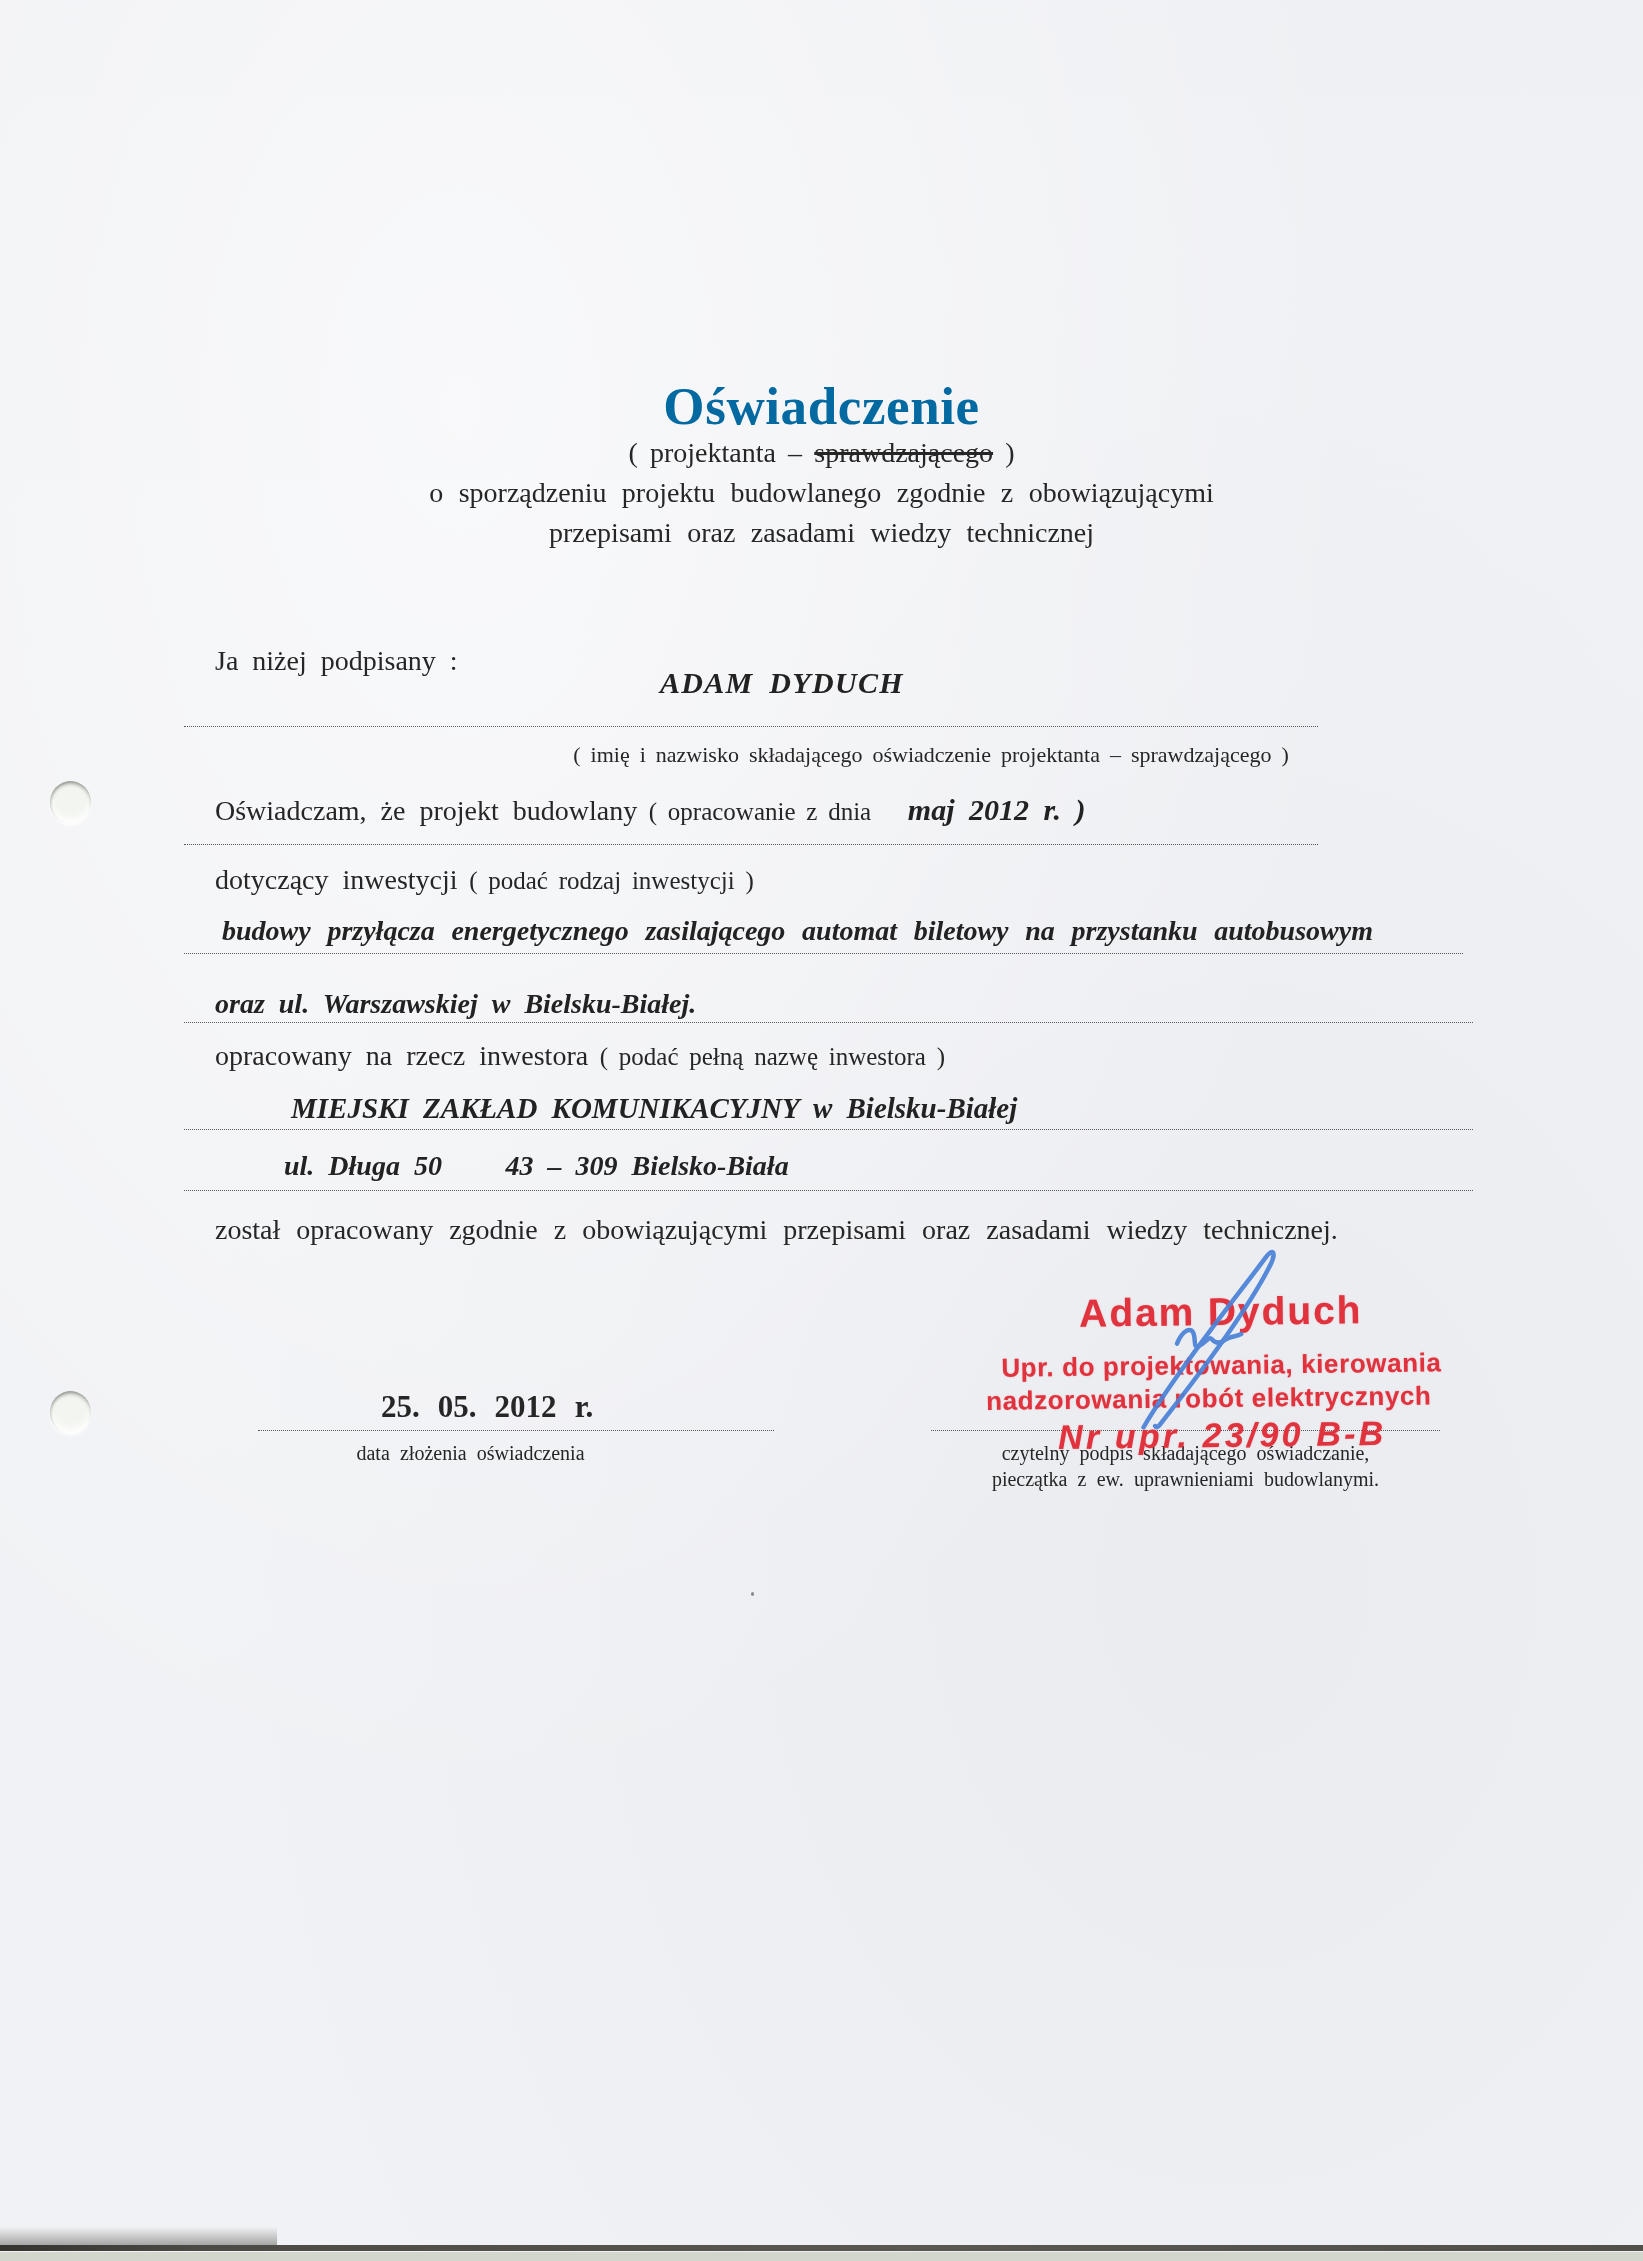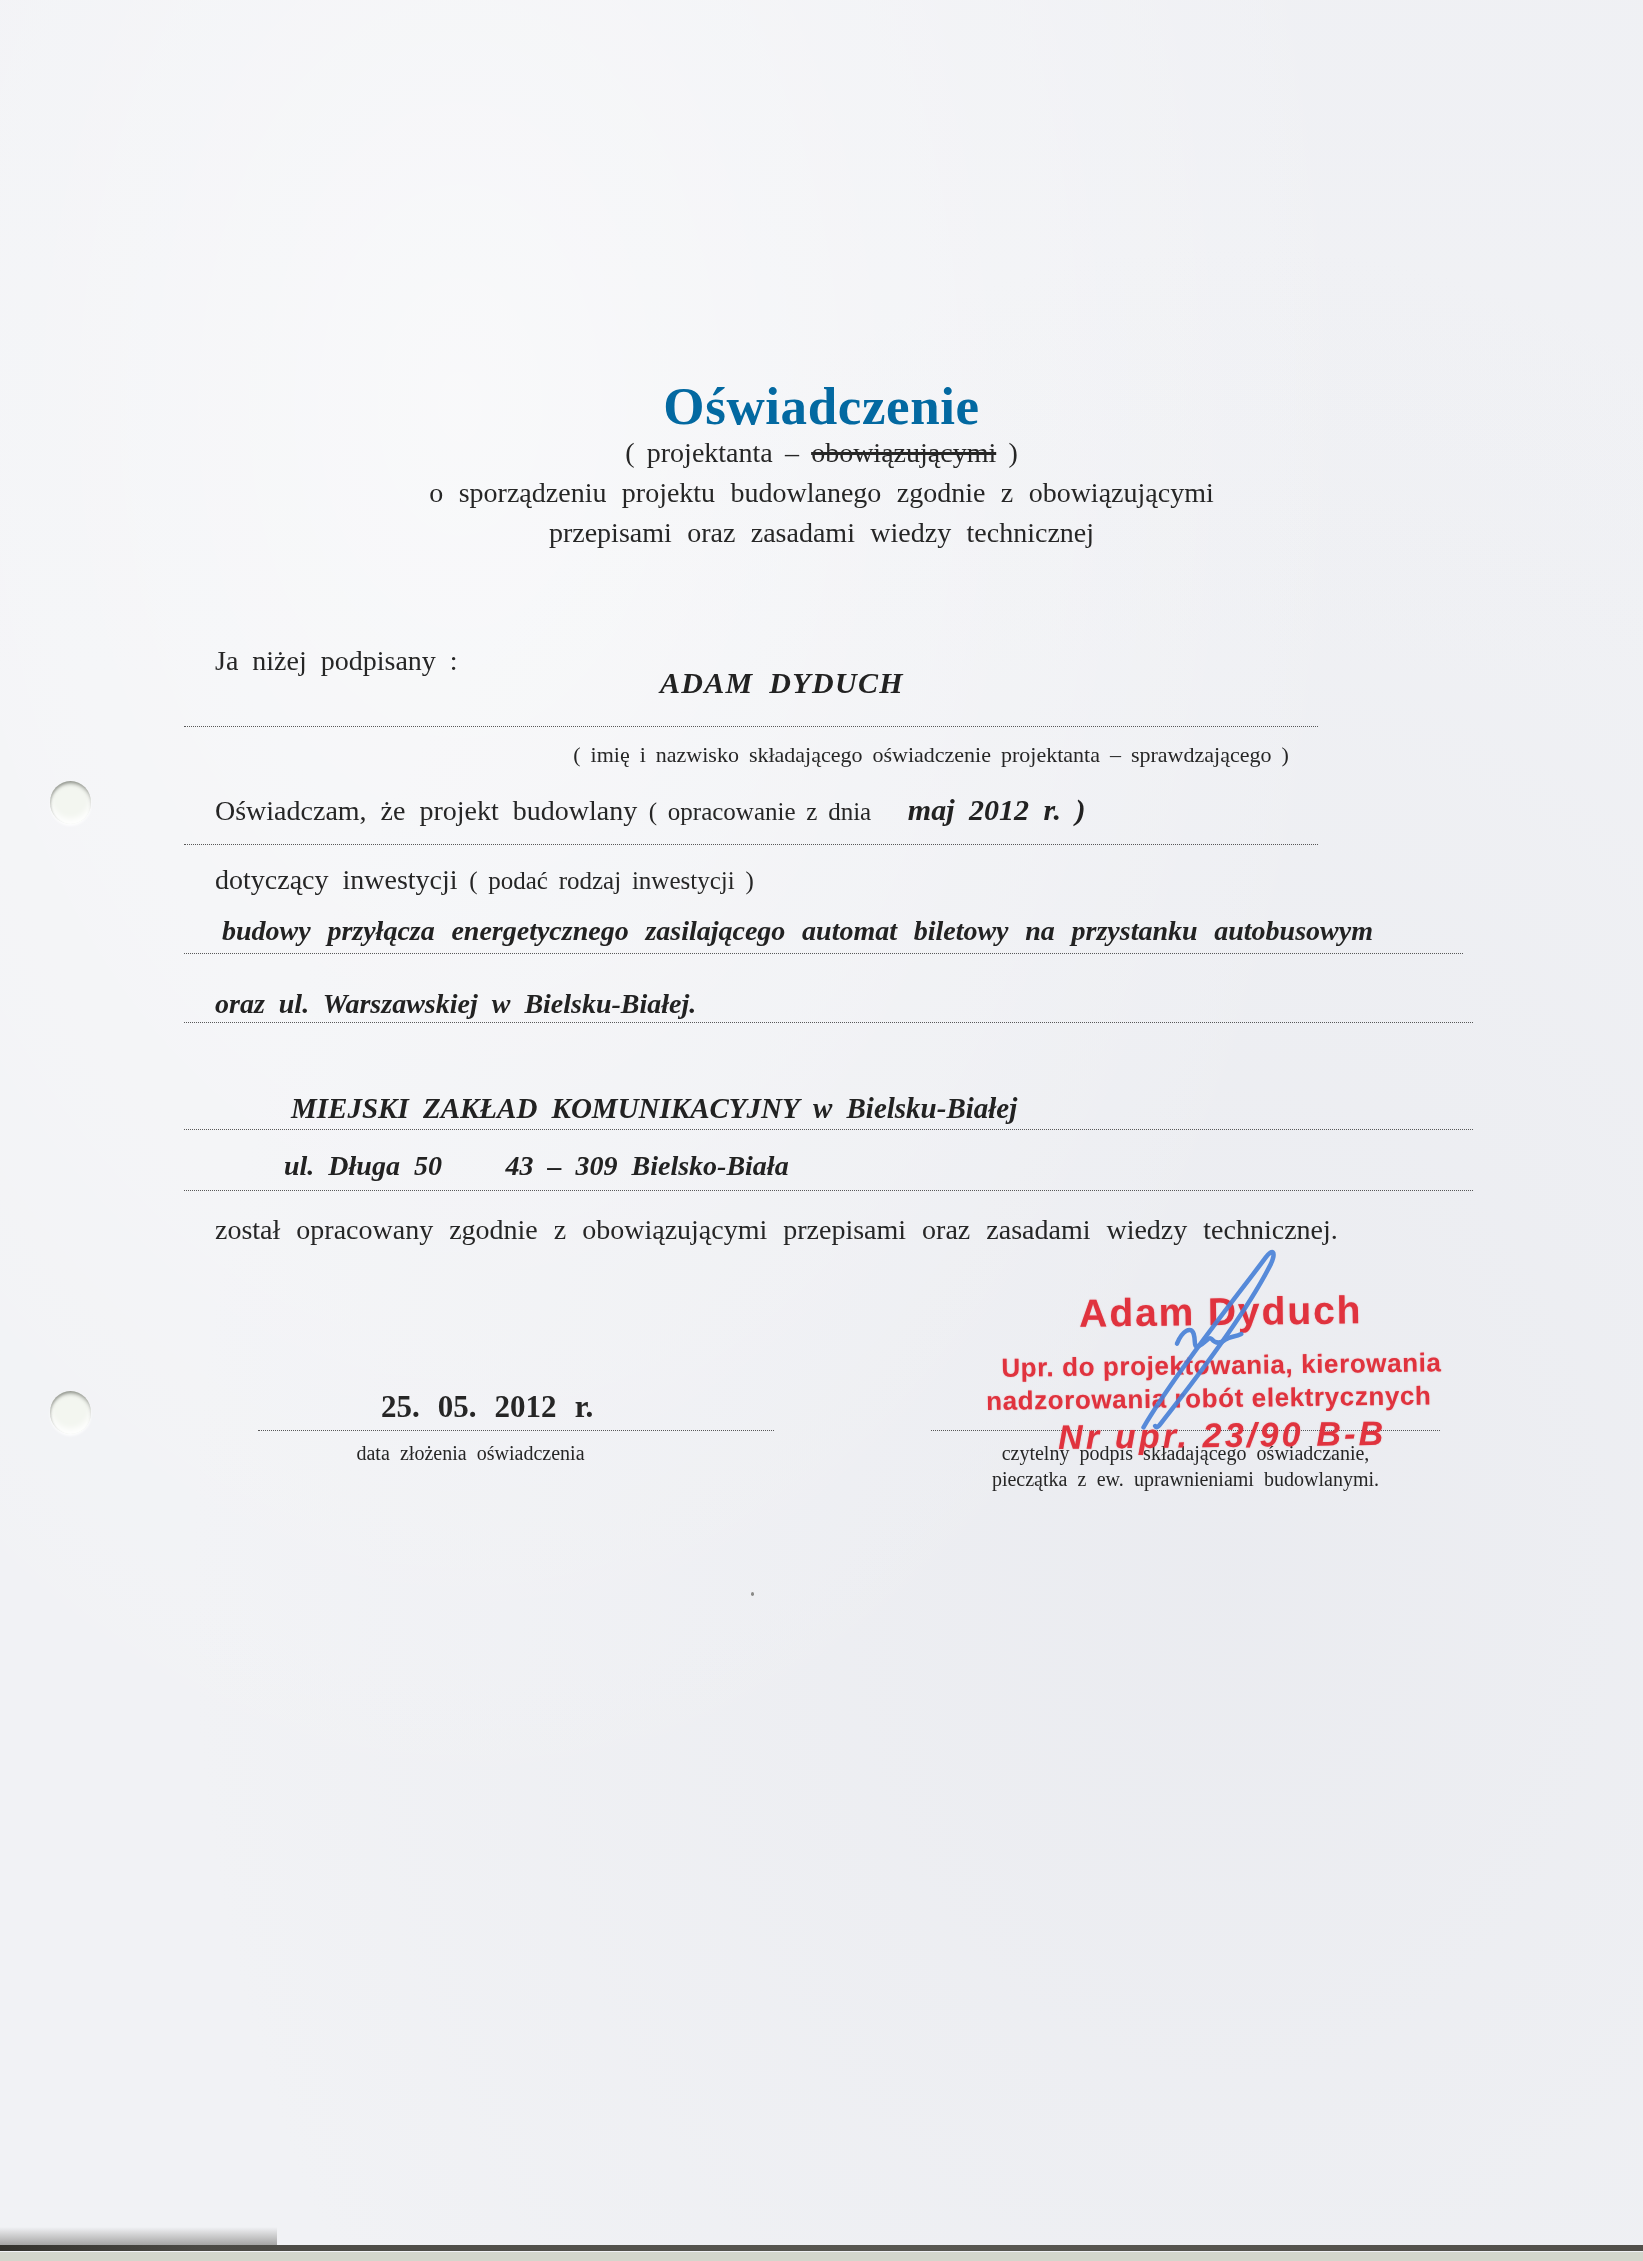--- a/index.html
+++ b/index.html
@@ -78,21 +78,21 @@
     position:absolute;left:0;top:2252px;width:1643px;height:9.7px;
     background:#d3d6cc;
   }
 </style>
 </head>
 <body>
 
 <div class="page">
 
   <div class="abs center title">Oświadczenie</div>
-  <div class="abs center subtitle"><span>( projektanta – </span><span class="struck">obowiązującymi</span><span> )</span></div>
+  <div class="abs center subtitle"><span>( projektanta – </span><span class="struck">sprawdzającego</span><span> )</span></div>
   <div class="abs center intro1">o sporządzeniu projektu budowlanego zgodnie z obowiązującymi</div>
   <div class="abs center intro2">przepisami oraz zasadami wiedzy technicznej</div>
 
   <div class="abs body-line" style="left:215px;top:645px;">Ja niżej podpisany :</div>
   <div class="abs fill" style="left:660px;top:666px;font-size:30px;letter-spacing:1.3px;">ADAM DYDUCH</div>
   <div class="dotline" style="left:184px;top:726px;width:1134px;"></div>
   <div class="abs paren" style="left:567px;top:742px;width:728px;text-align:center;font-size:22px;">( imię i nazwisko składającego oświadczenie projektanta – sprawdzającego )</div>
 
   <div class="abs" style="left:215px;top:793px;">
     <span class="body-line">Oświadczam, że projekt budowlany</span>
@@ -103,20 +103,24 @@
 
   <div class="abs fill" style="left:222px;top:915px;word-spacing:9.7px;">budowy przyłącza energetycznego zasilającego automat biletowy na przystanku autobusowym</div>
   <div class="abs" style="left:215px;top:864px;">
     <span class="body-line">dotyczący inwestycji</span>
     <span class="paren" style="margin-left:9px;">( podać rodzaj inwestycji )</span>
   </div>
   <div class="dotline" style="left:184px;top:953px;width:1279px;"></div>
   <div class="abs fill" style="left:215px;top:988px;">oraz ul. Warszawskiej w Bielsku-Białej.</div>
   <div class="dotline" style="left:184px;top:1022px;width:1289px;"></div>
 
+  <div class="abs" style="left:215px;top:1040px;">
+    <span class="body-line">opracowany na rzecz inwestora</span>
+    <span class="paren" style="margin-left:9px;">( podać pełną nazwę inwestora )</span>
+  </div>
   <div class="abs fill" style="left:291px;top:1092px;font-size:29px;">MIEJSKI ZAKŁAD KOMUNIKACYJNY w Bielsku-Białej</div>
   <div class="dotline" style="left:184px;top:1129px;width:1289px;"></div>
   <div class="abs" style="left:284px;top:1150px;">
     <span class="fill">ul. Długa 50</span>
     <span class="fill" style="margin-left:61px;">43 – 309 Bielsko-Biała</span>
   </div>
   <div class="dotline" style="left:184px;top:1190px;width:1289px;"></div>
 
   <div class="abs body-line" style="left:215px;top:1214px;word-spacing:9px;">został opracowany zgodnie z obowiązującymi przepisami oraz zasadami wiedzy technicznej.</div>
 

